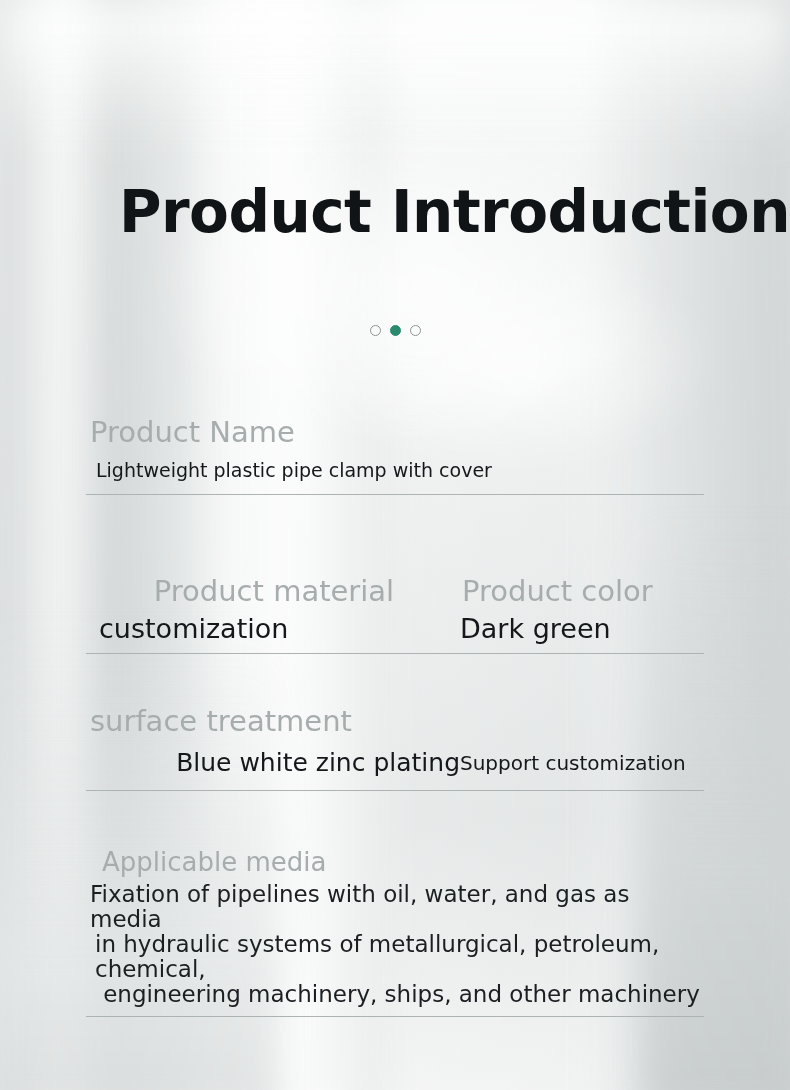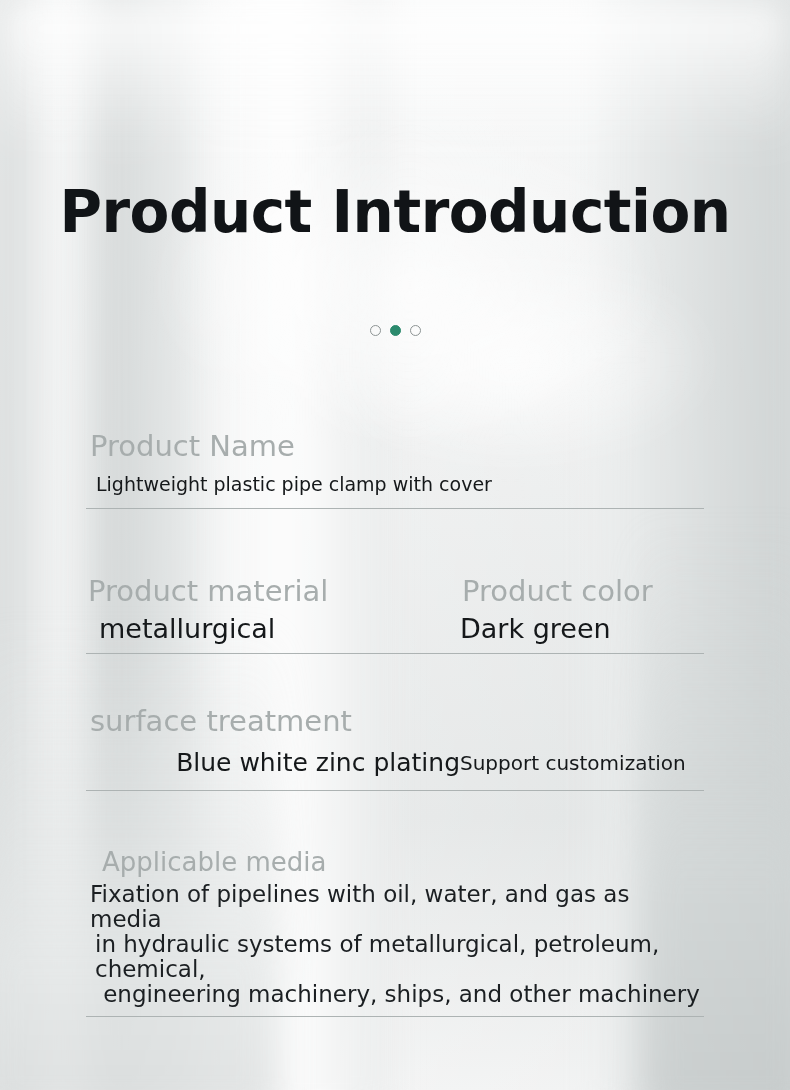--- a/index.html
+++ b/index.html
@@ -89,21 +89,21 @@
   .content {
     position: absolute;
     inset: 0;
   }
 
   .title {
     position: absolute;
     top: 178px;
     left: 0;
     width: 790px;
-    text-align: center;
+    text-align: right;
     font-size: 58px;
     font-weight: bold;
     color: #111417;
     letter-spacing: -0.5px;
     font-family: "DejaVu Sans", sans-serif;
   }
 
   .dots {
     position: absolute;
     top: 325px;
@@ -140,32 +140,32 @@
     color: #15181a;
   }
 
   .rule {
     height: 1px;
     background: #adb3b3;
     width: 100%;
   }
 
   
-  .row1 { top: 428px; }
+  .row1 { top: 414px; }
   .row1 .label { font-size: 29px; line-height: 36px; padding-left: 4px; }
   .row1 .value { font-size: 19px; line-height: 40px; padding-left: 10px; }
   .row1 .rule { margin-top: 4px; }
 
   
   .row2 { top: 572px; }
   .row2 .cols { display: flex; }
   .row2 .col-a { width: 374px; }
   .row2 .col-b { width: 244px; }
   .row2 .label { font-size: 29px; line-height: 38px; }
-  .row2 .col-a .label { padding-left: 2px; }
+  .row2 .col-a .label { padding-left: 2px; text-align: center; }
   .row2 .col-b .label { padding-left: 2px; }
   .row2 .value { font-size: 27px; line-height: 38px; }
   .row2 .col-a .value { padding-left: 13px; }
   .row2 .col-b .value { padding-left: 0px; }
   .row2 .rule { margin-top: 5px; }
 
   
   .row3 { top: 700px; }
   .row3 .cols { display: flex; align-items: flex-end; }
   .row3 .col-a { width: 374px; }
@@ -215,21 +215,21 @@
     <div class="spec row1">
       <div class="label">Product Name</div>
       <div class="value">Lightweight plastic pipe clamp with cover</div>
       <div class="rule"></div>
     </div>
 
     <div class="spec row2">
       <div class="cols">
         <div class="col-a">
           <div class="label">Product material</div>
-          <div class="value">metallurgical</div>
+          <div class="value">customization</div>
         </div>
         <div class="col-b">
           <div class="label">Product color</div>
           <div class="value">Dark green</div>
         </div>
       </div>
       <div class="rule"></div>
     </div>
 
     <div class="spec row3">

